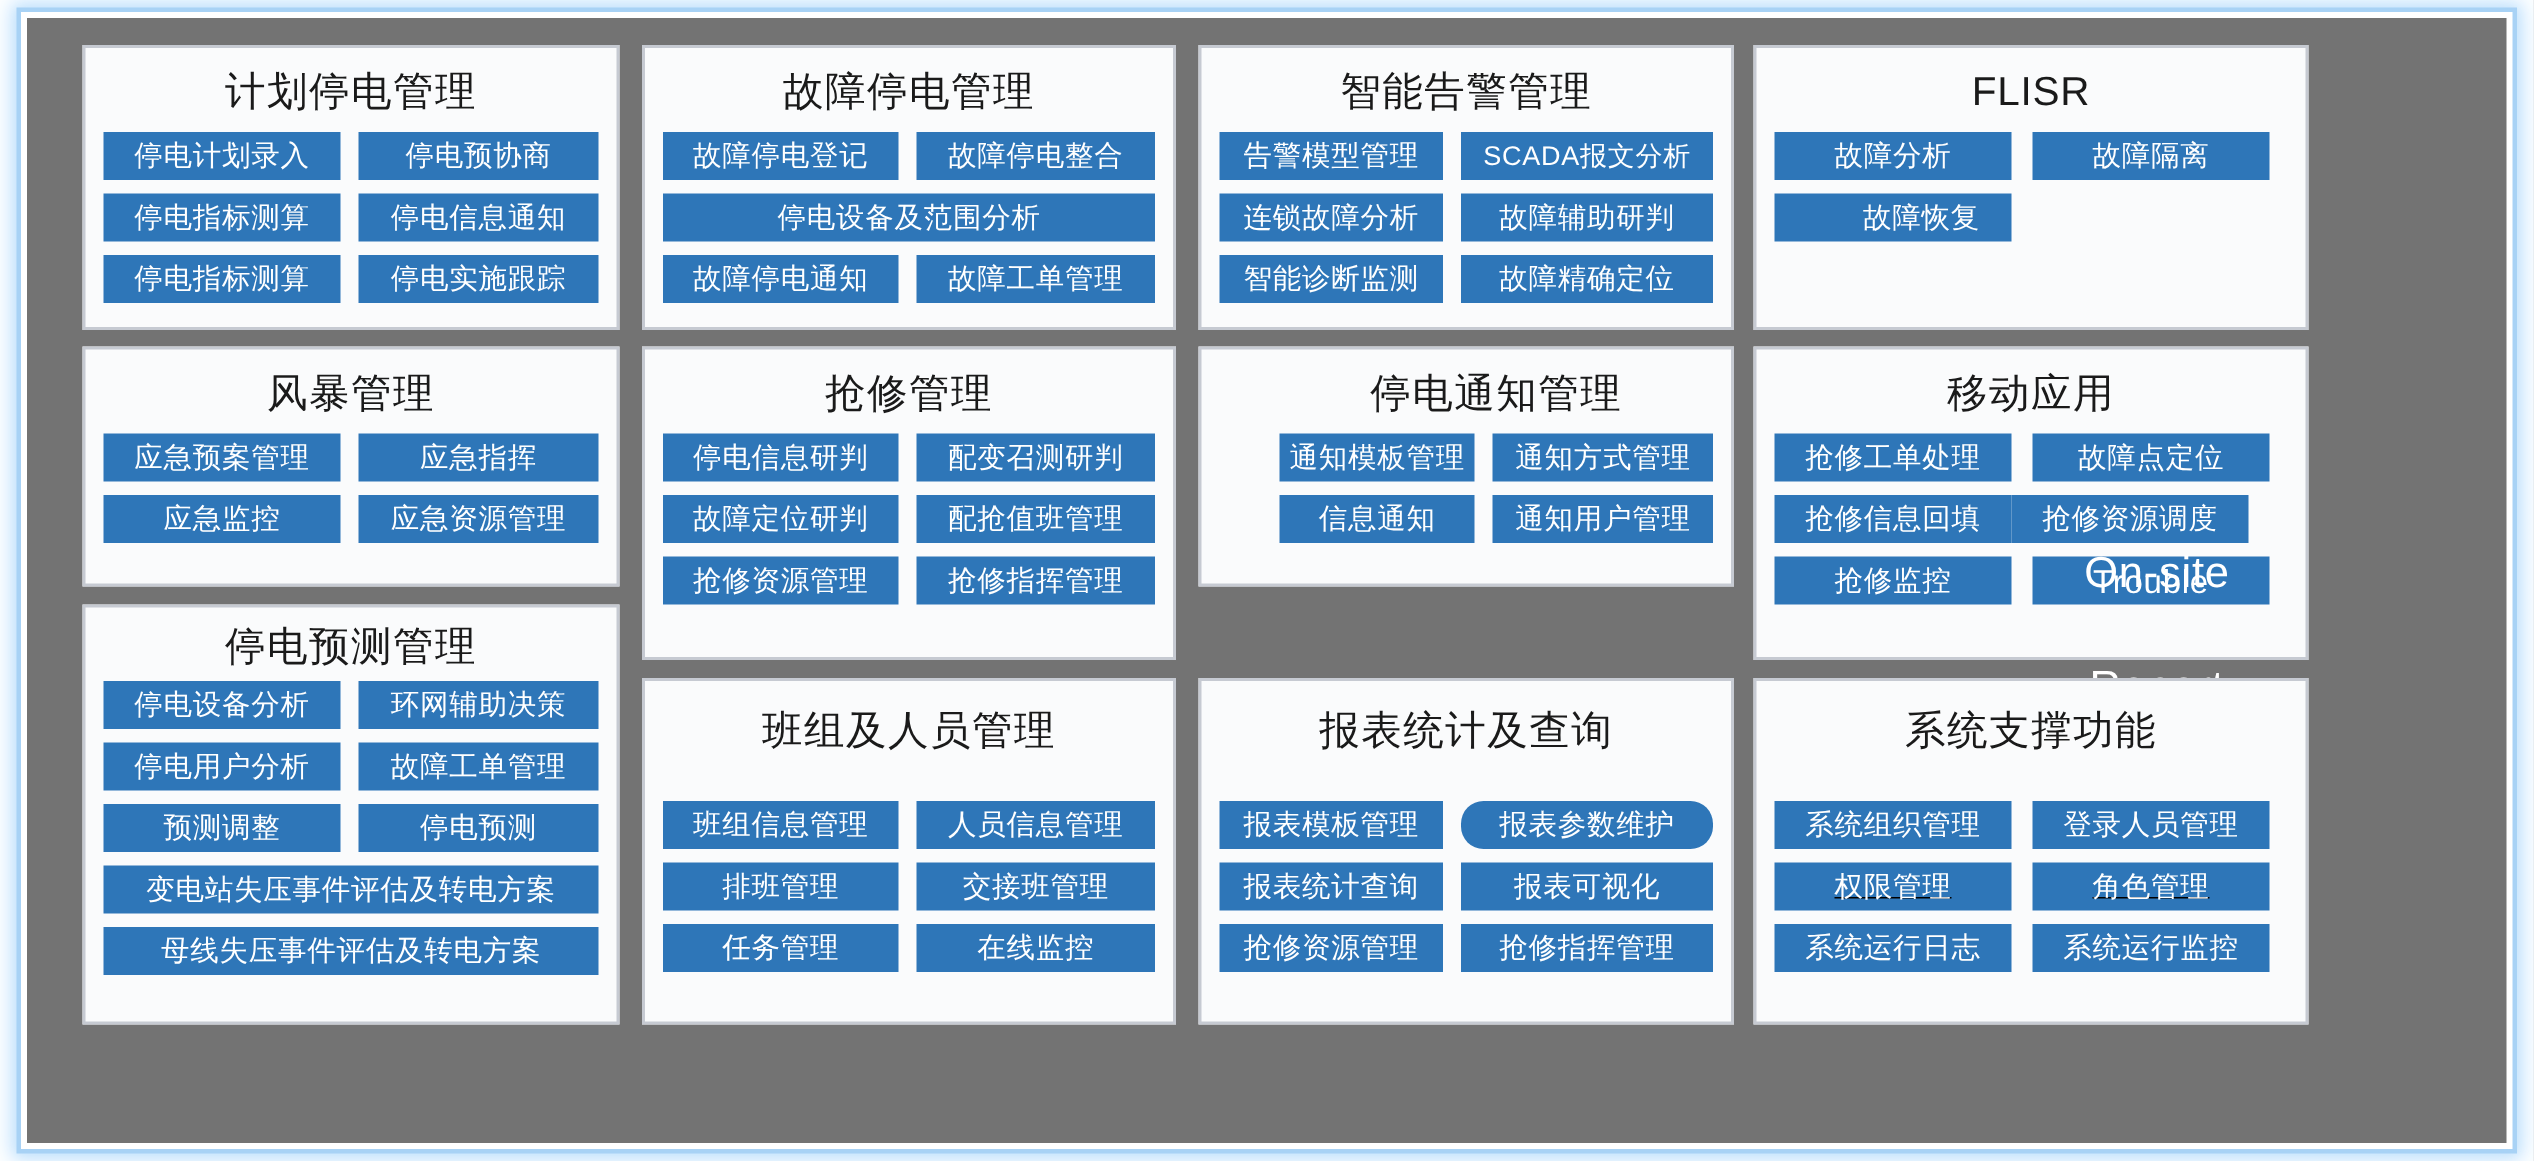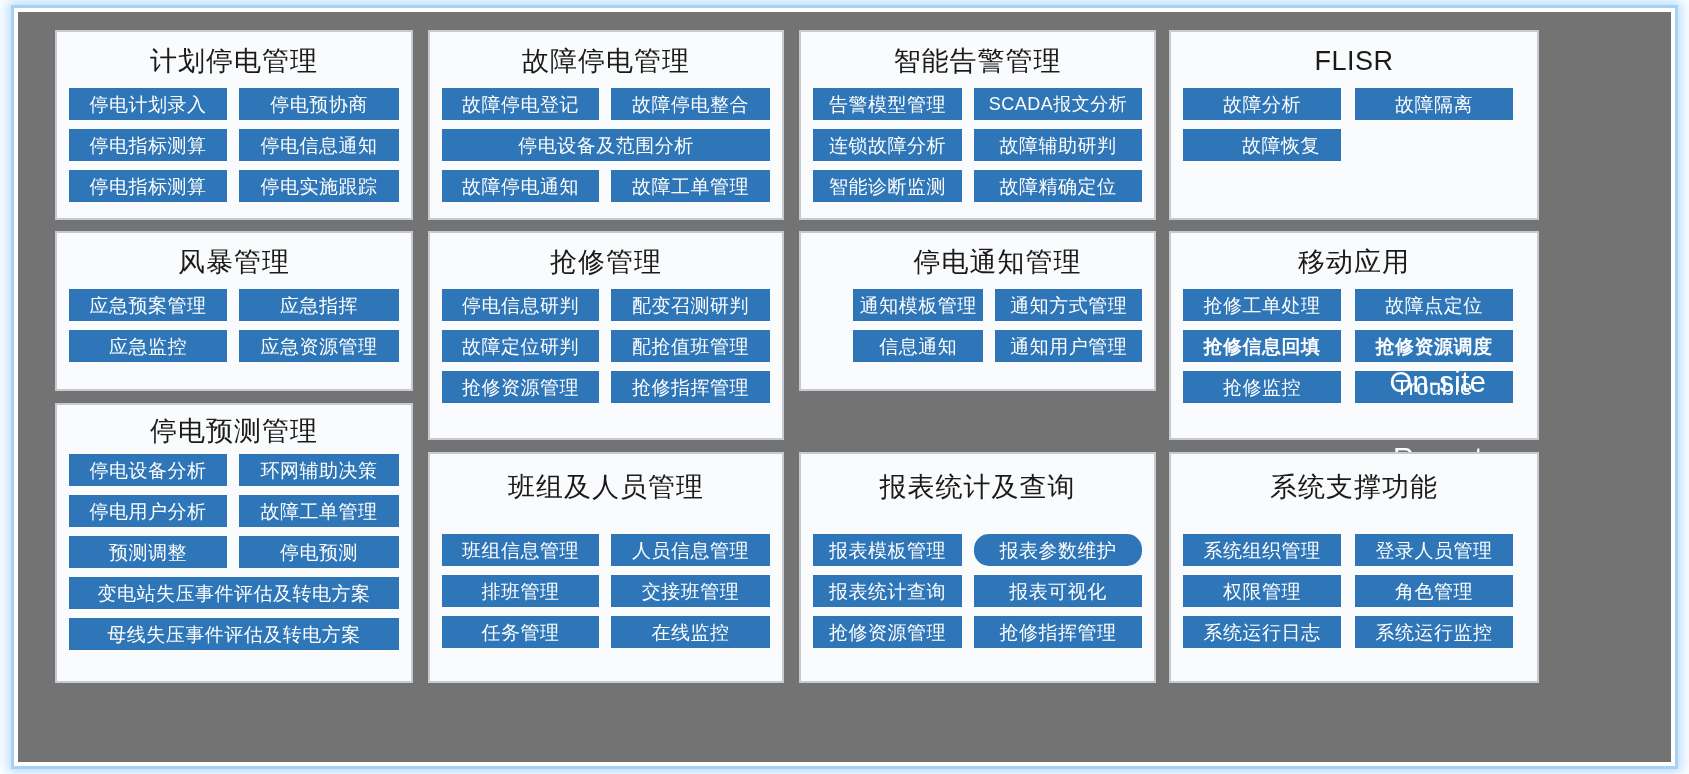--- a/index.html
+++ b/index.html
@@ -227,21 +227,21 @@
       </div>
     </div>
 
     <div class="panel" style="left:1151px; top:219px; width:370px; height:209px;">
       <div class="panel-title" style="margin-top:14px;">移动应用</div>
       <div class="btn-rows" style="margin:12px 12px 0 12px; gap:9px;">
         <div class="btn-row" style="gap:14px;">
           <div class="btn" style="width:158px;height:32px;">抢修工单处理</div>
           <div class="btn" style="width:158px;height:32px;">故障点定位</div>
         </div>
-        <div class="btn-row" style="gap:14px;font-weight:bold;">
+        <div class="btn-row" style="">
           <div class="btn" style="width:158px;height:32px;">抢修信息回填</div>
           <div class="btn" style="width:158px;height:32px;">抢修资源调度</div>
         </div>
         <div class="btn-row" style="gap:14px;">
           <div class="btn" style="width:158px;height:32px;">抢修监控</div>
           <div class="btn" style="width:158px;height:32px;font-size:22px;">Trouble</div>
         </div>
       </div>
     </div>
 
@@ -308,21 +308,21 @@
       </div>
     </div>
 
     <div class="panel" style="left:1151px; top:440px; width:370px; height:231px;">
       <div class="panel-title" style="margin-top:18px;">系统支撑功能</div>
       <div class="btn-rows" style="margin:32px 12px 0 12px; gap:9px;">
         <div class="btn-row" style="gap:14px;">
           <div class="btn" style="width:158px;height:32px;">系统组织管理</div>
           <div class="btn" style="width:158px;height:32px;">登录人员管理</div>
         </div>
-        <div class="btn-row" style="gap:14px;">
+        <div class="btn-row" style="gap:14px;text-decoration:underline;">
           <div class="btn" style="width:158px;height:32px;">权限管理</div>
           <div class="btn" style="width:158px;height:32px;">角色管理</div>
         </div>
         <div class="btn-row" style="gap:14px;">
           <div class="btn" style="width:158px;height:32px;">系统运行日志</div>
           <div class="btn" style="width:158px;height:32px;">系统运行监控</div>
         </div>
       </div>
     </div>
 

